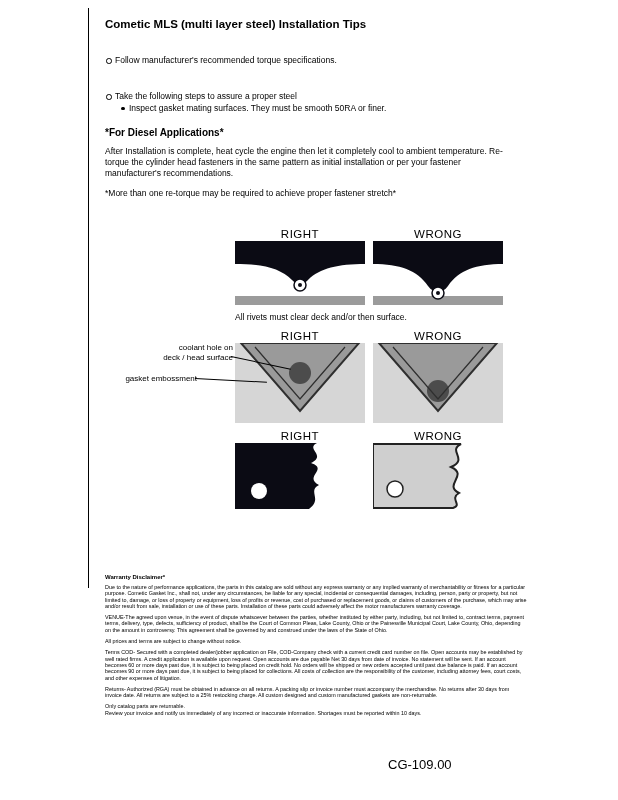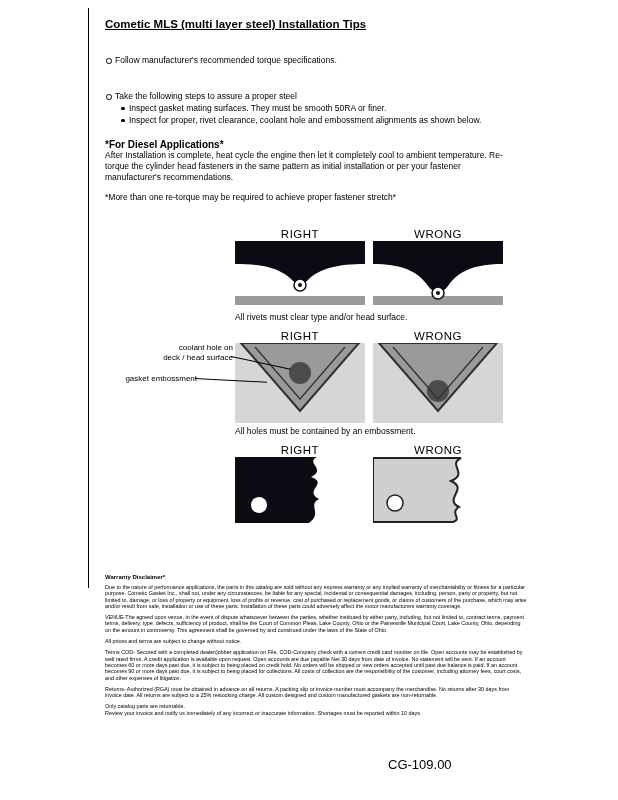--- a/index.html
+++ b/index.html
@@ -6,28 +6,28 @@
   html,body { background:#fff; }
   body {
     width:618px; height:800px;
     font-family:"Liberation Sans", sans-serif;
     color:#000;
   }
   .page { position:relative; width:618px; height:800px; background:#fff; overflow:hidden; }
   .left-rule { position:absolute; left:88px; top:8px; width:1px; height:580px; background:#000; }
 
   .content-top { position:absolute; left:105px; top:18px; width:432px; }
-  .title { font-size:11.5px; font-weight:bold; text-decoration:underline; margin-bottom:9px; }
+  .title { font-size:11.5px; font-weight:bold; margin-bottom:9px; }
   .bullet { position:relative; font-size:8.5px; line-height:12px; padding-left:10px;margin-top:24px; }
   .bullet::before { content:""; position:absolute; left:1px; top:4px; width:3.5px; height:3.5px;
     border:1px solid #000; border-radius:50%; }
   .sub-bullet { position:relative; font-size:8.5px; line-height:12px; padding-left:9px; margin-left:15px; }
   .sub-bullet::before { content:""; position:absolute; left:1px; top:4.5px; width:3.5px; height:3.5px;
     background:#000; border-radius:50%; }
-  .diesel-heading { font-size:10px; font-weight:bold; margin-top:13px; }
+  .diesel-heading { font-size:10px; font-weight:bold; margin-top:13px; margin-bottom:8px; }
   .para { font-size:8.5px; line-height:11px; margin-bottom:9px; width:414px; }
   .note { margin-bottom:2px; }
 
   .diagrams { position:absolute; left:105px; top:228px; width:480px; }
   .diag-row { position:relative; margin-bottom:7px; }
   .hdr-pair, .pair { margin-left:130px; display:flex; gap:8px; }
   .hdr { width:130px; text-align:center; font-size:11.5px; line-height:13px; letter-spacing:0.5px; }
   .panel { width:130px; display:block; background:#fff; }
   .h68 { height:68px; } .h80 { height:80px; } .h66 { height:66px; }
   .caption { margin-left:130px; font-size:8.5px; line-height:11px; margin-top:3px; width:280px; }
@@ -50,21 +50,20 @@
 <body>
 
 <div class="page">
   <div class="left-rule"></div>
 
   <div class="content-top">
     <h1 class="title">Cometic MLS (multi layer steel) Installation Tips</h1>
     <div class="bullet">Follow manufacturer's recommended torque specifications.</div>
     <div class="bullet">Take the following steps to assure a proper steel</div>
     <div class="sub-bullet">Inspect gasket mating surfaces.  They must be smooth 50RA or finer.</div>
-    <div class="sub-bullet">Inspect for proper, rivet clearance, coolant hole and embossment alignments as shown below.</div>
 
     <h2 class="diesel-heading">*For Diesel Applications*</h2>
     <p class="para">After Installation is complete, heat cycle the engine then let it completely cool to ambient temperature. Re-torque the cylinder head fasteners in the same pattern as initial installation or per your fastener manufacturer's recommendations.</p>
     <p class="para note">*More than one re-torque may be required to achieve proper fastener stretch*</p>
   </div>
 
   <div class="diagrams">
 
     <div class="diag-row">
       <div class="hdr-pair">
@@ -78,21 +77,21 @@
           <circle cx="65" cy="44" r="6" fill="#ffffff" stroke="#0b0b14" stroke-width="1.5"></circle>
           <circle cx="65" cy="44" r="2" fill="#0b0b14"></circle>
         </svg>
         <svg class="panel h68" viewBox="0 0 130 68">
           <rect x="0" y="55" width="130" height="9" fill="#9b9b9b"></rect>
           <path d="M0,0 H130 V23 C103,23 86,29 75,45 C69,53 61,53 55,45 C44,29 27,23 0,23 Z" fill="#0b0b14"></path>
           <circle cx="65" cy="52" r="6" fill="#ffffff" stroke="#0b0b14" stroke-width="1.5"></circle>
           <circle cx="65" cy="52" r="2" fill="#0b0b14"></circle>
         </svg>
       </div>
-      <div class="caption">All rivets must clear type and/or head surface.</div>
+      <div class="caption">All rivets must clear deck and/or then surface.</div>
     </div>
 
     <div class="diag-row">
       <div class="hdr-pair">
         <div class="hdr">RIGHT</div>
         <div class="hdr">WRONG</div>
       </div>
       <div class="pair">
         <svg class="panel h80" viewBox="0 0 130 80">
           <rect width="130" height="80" fill="#d6d6d6"></rect>
@@ -107,21 +106,20 @@
           <path d="M20,4 L65,56 L110,4" fill="none" stroke="#2f2f2f" stroke-width="1.2"></path>
         </svg>
       </div>
       <div class="callout callout-coolant">
         <div>coolant hole on</div>
         <div>deck / head surface</div>
       </div>
       <div class="callout callout-emb">gasket embossment</div>
       <div class="cline cline1"></div>
       <div class="cline cline2"></div>
-      <div class="caption">All holes must be contained by an embossment.</div>
     </div>
 
     <div class="diag-row">
       <div class="hdr-pair">
         <div class="hdr">RIGHT</div>
         <div class="hdr">WRONG</div>
       </div>
       <div class="pair">
         <svg class="panel h66" viewBox="0 0 130 66">
           <path d="M0,0 H82 C70,6 92,12 76,20 C94,26 68,34 84,42 C72,48 88,56 74,66 H0 Z" fill="#0b0b14"></path>

